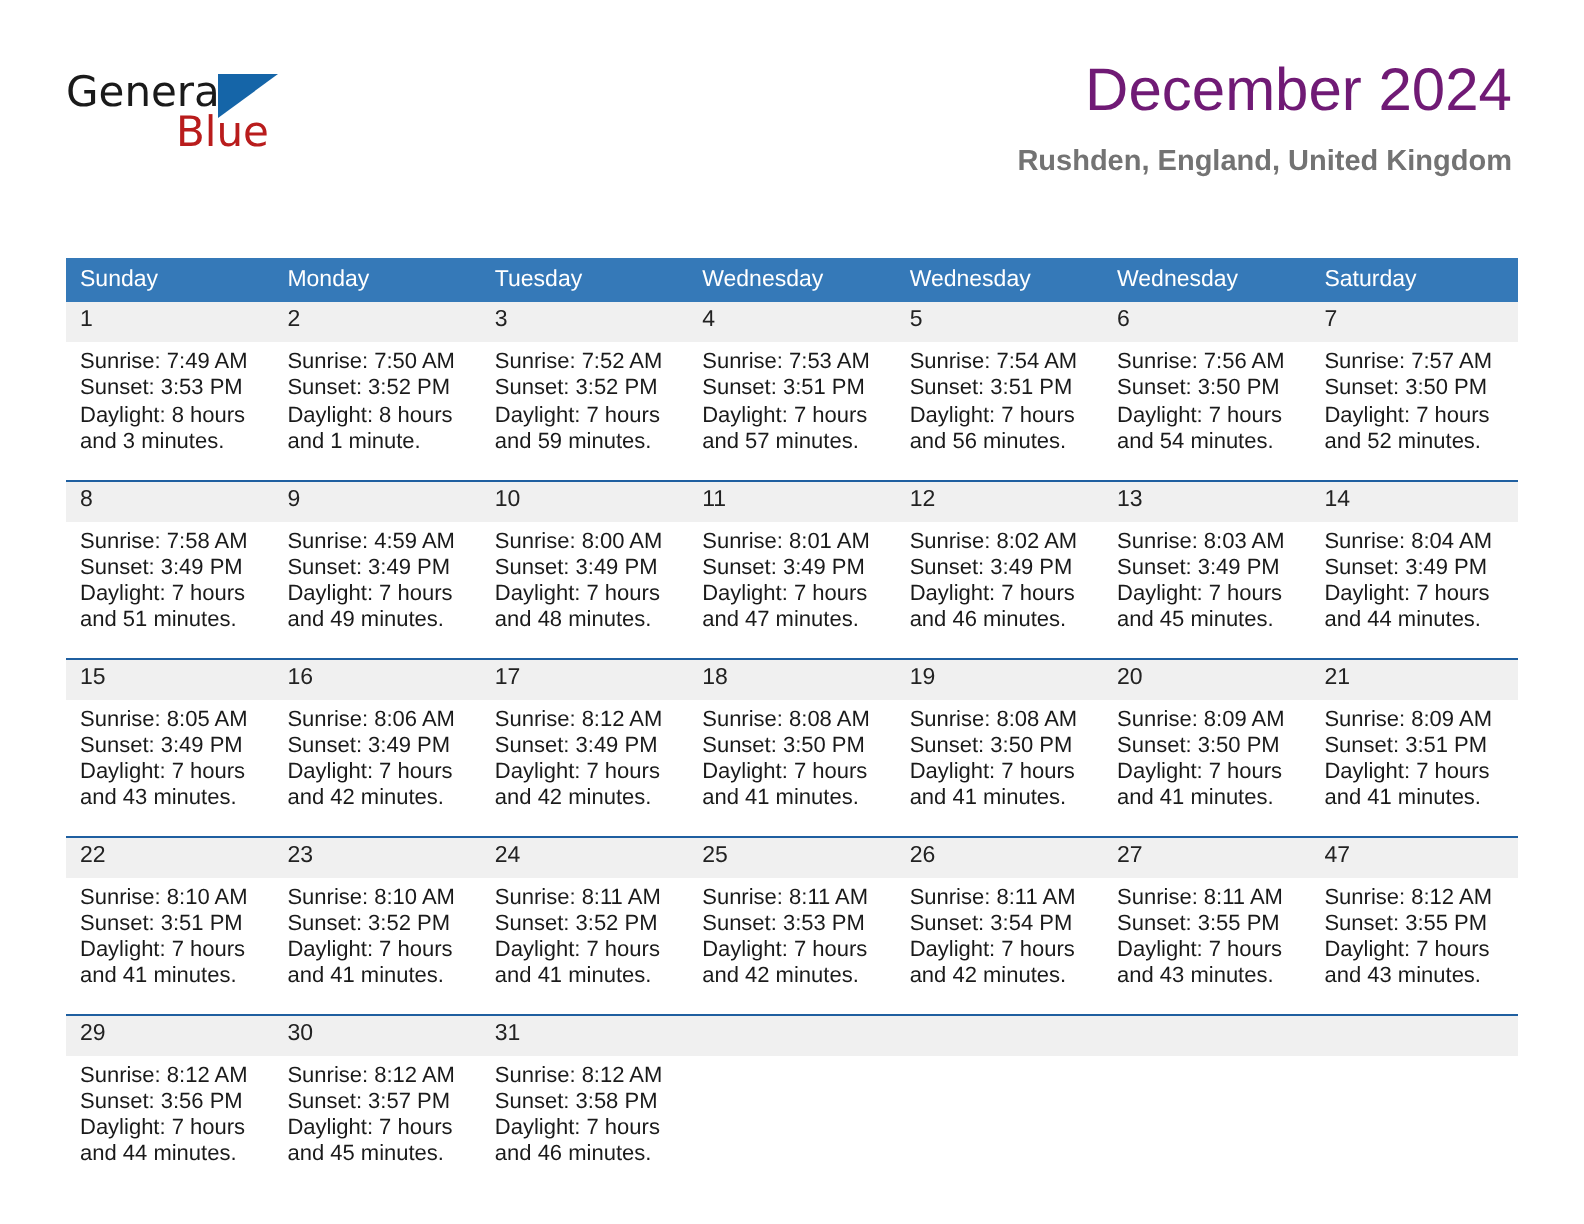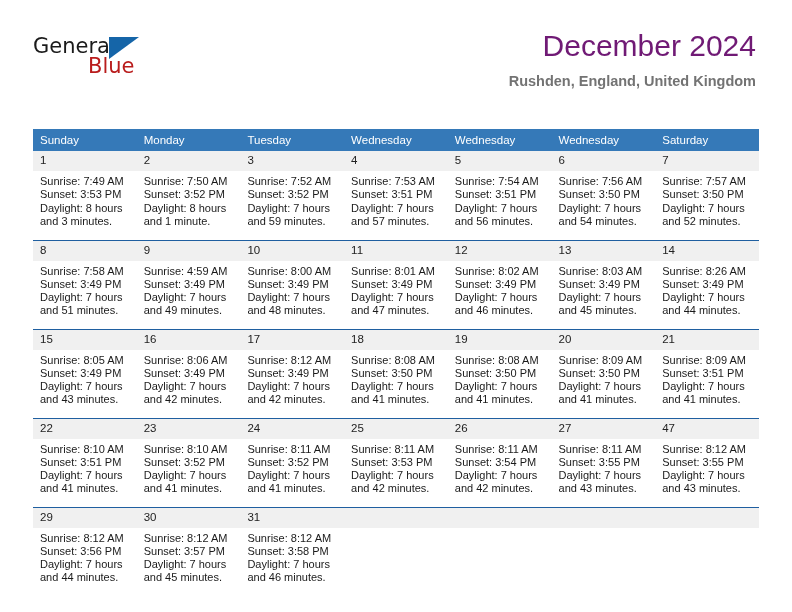--- a/index.html
+++ b/index.html
@@ -296,21 +296,21 @@
             <div class="daynum">13</div>
             <div class="info">
               <div>Sunrise: 8:03 AM</div>
               <div>Sunset: 3:49 PM</div>
               <div class="daylight-line">Daylight: 7 hours and 45 minutes.</div>
             </div>
           </td>
           <td>
             <div class="daynum">14</div>
             <div class="info">
-              <div>Sunrise: 8:26 AM</div>
+              <div>Sunrise: 8:04 AM</div>
               <div>Sunset: 3:49 PM</div>
               <div class="daylight-line">Daylight: 7 hours and 44 minutes.</div>
             </div>
           </td>
         </tr>
 
         <tr>
           <td>
             <div class="daynum">15</div>
             <div class="info">

